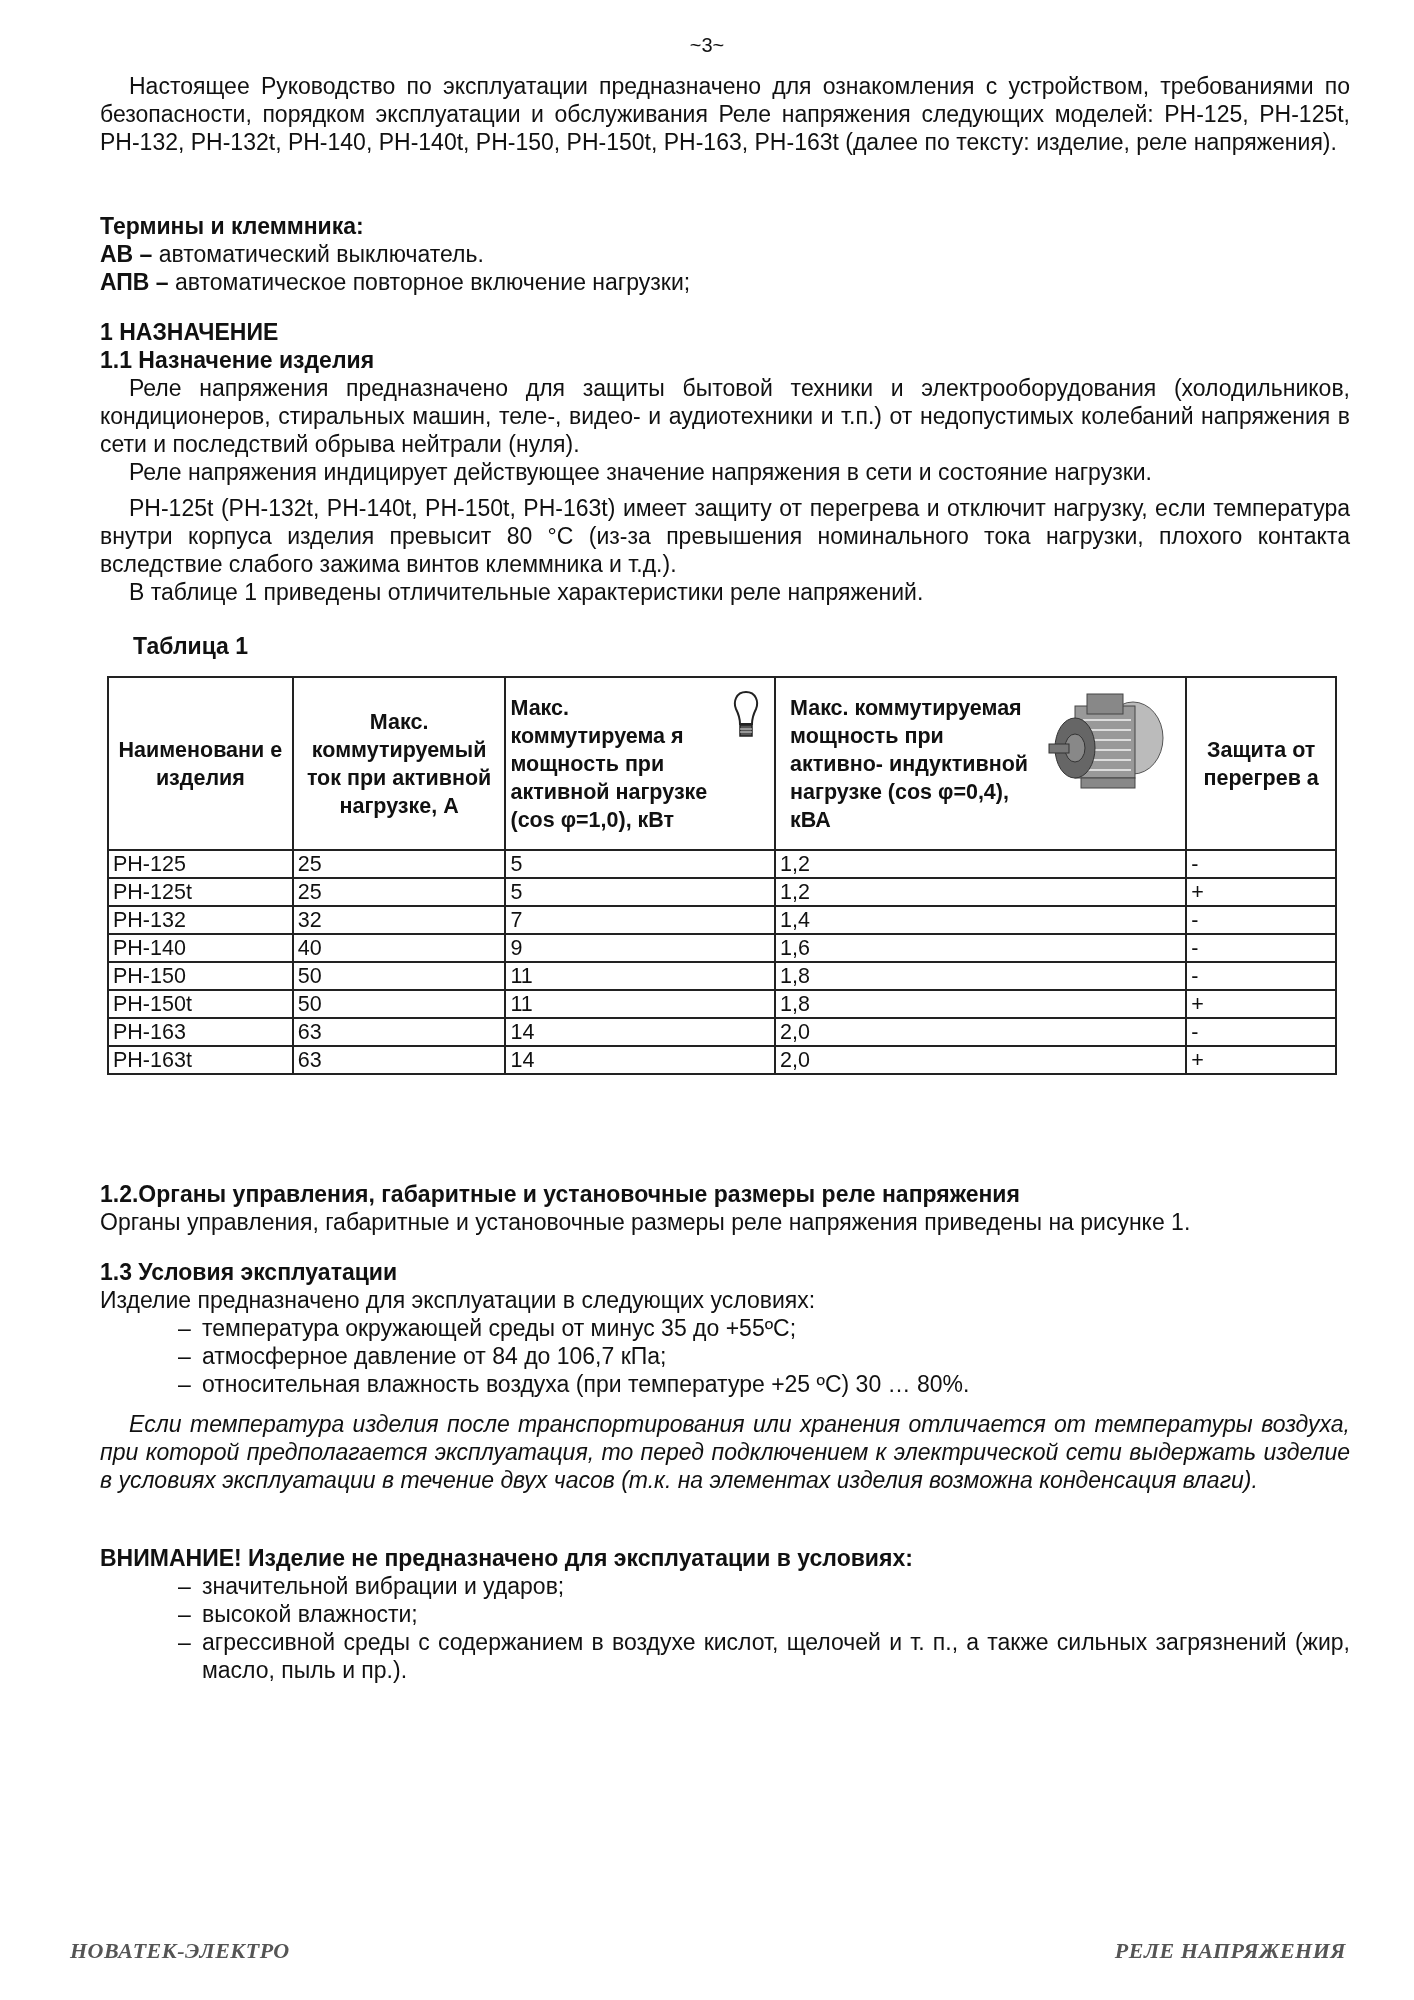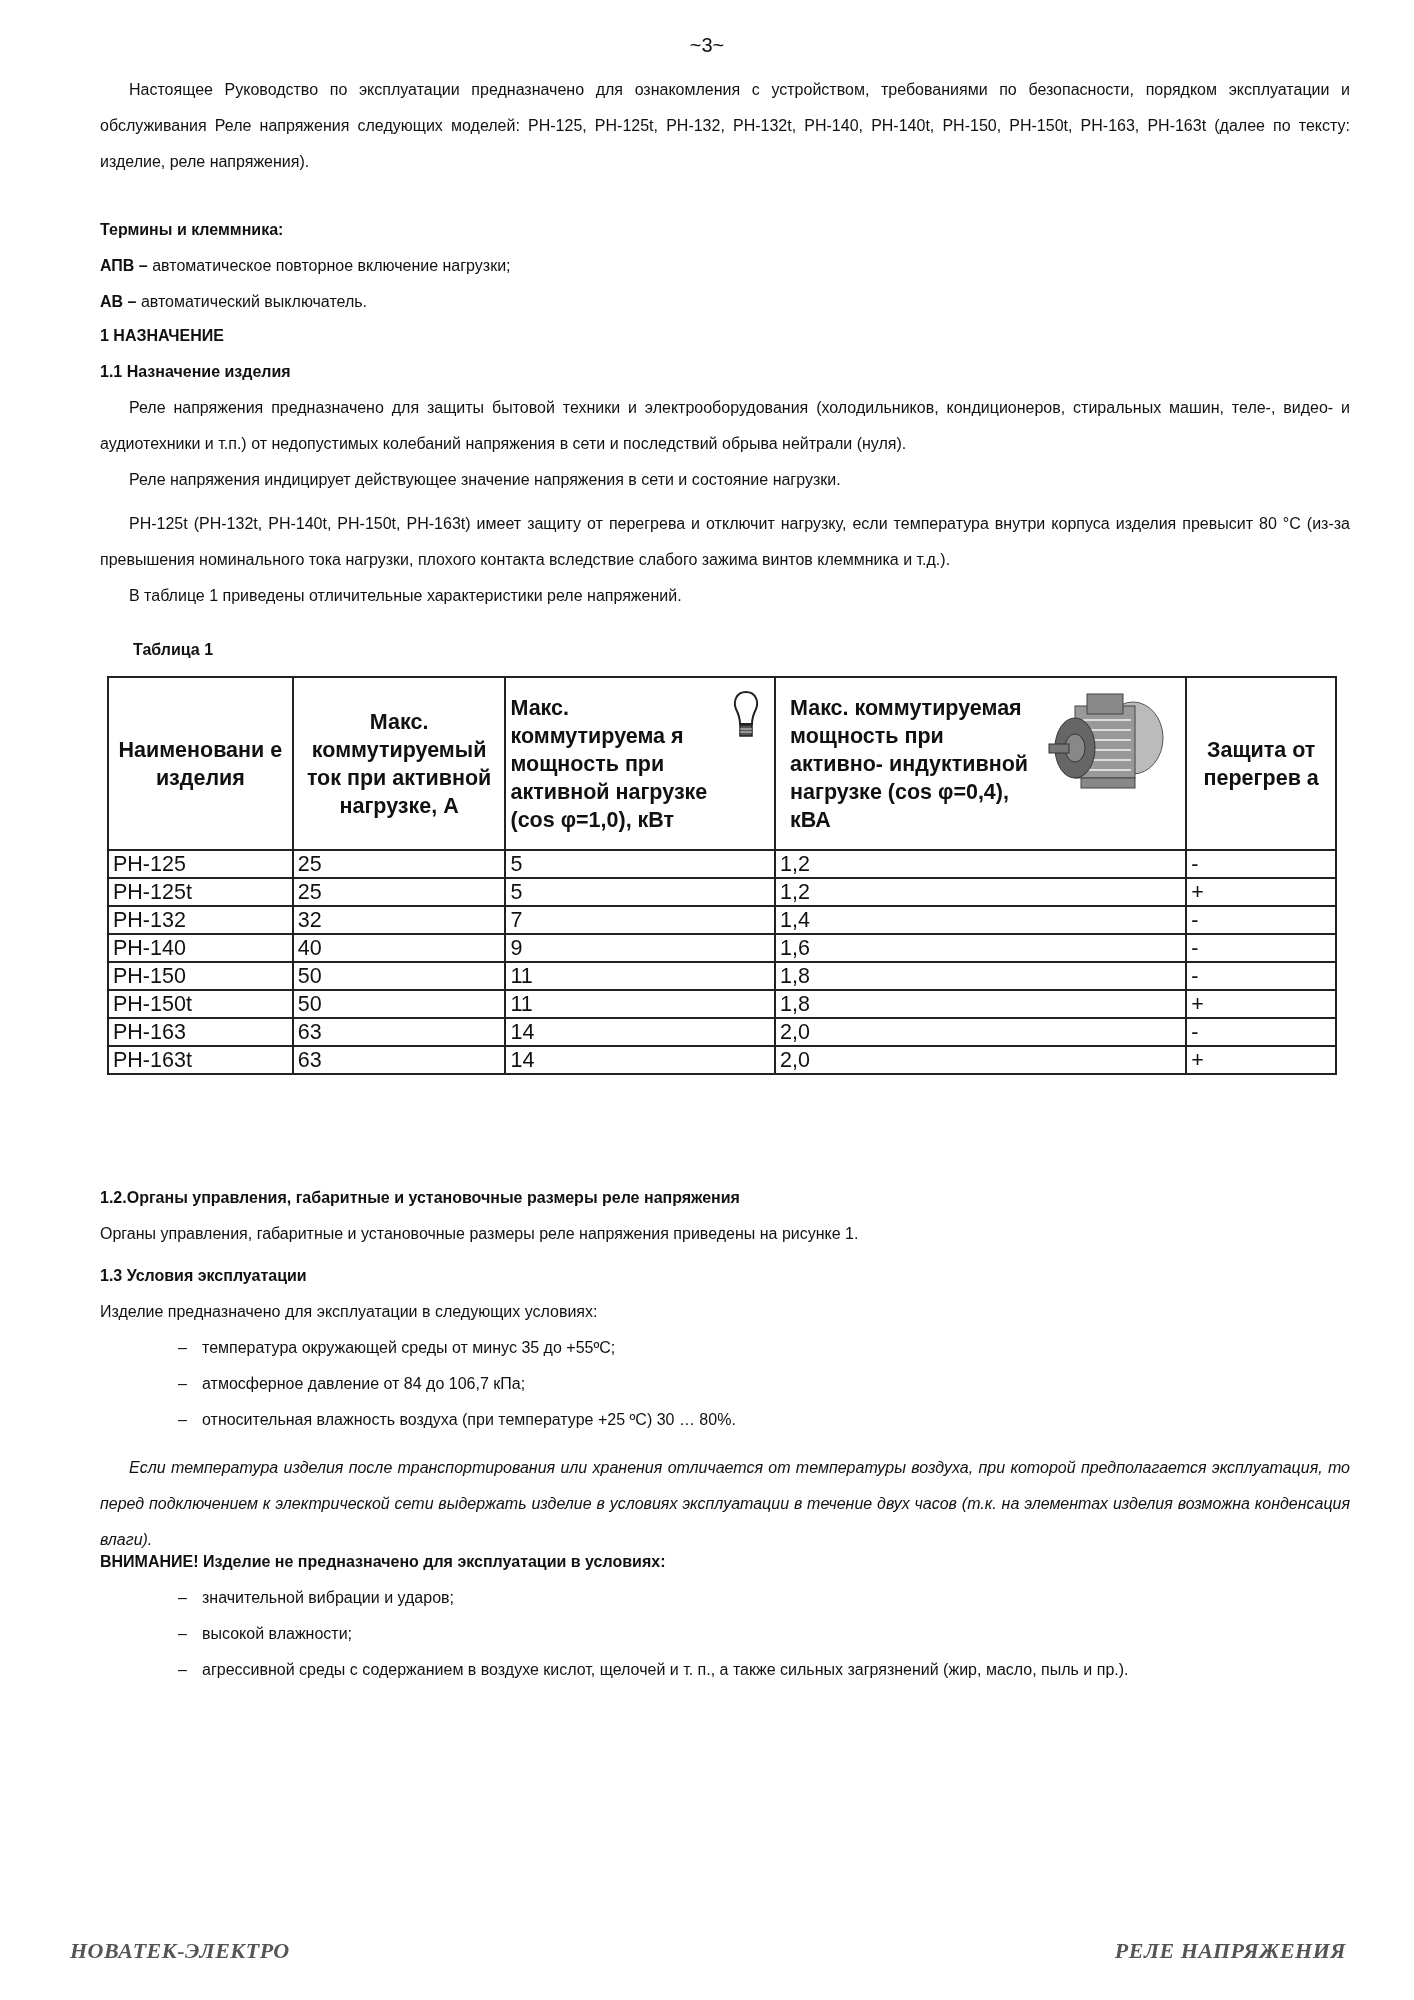--- a/index.html
+++ b/index.html
@@ -1,19 +1,19 @@
 <!DOCTYPE html>
 <html><head>
 <meta charset="utf-8">
 <style>
   html, body { margin:0; padding:0; background:#ffffff; }
   body { width:1414px; height:2000px; position:relative; overflow:hidden;
          font-family:"Liberation Sans", sans-serif; color:#111; }
   .page-num { position:absolute; top:34px; left:0; width:1414px; text-align:center; font-size:20px; }
-  .block { position:absolute; left:100px; width:1250px; font-size:16px; line-height:36px; }
+  .block { position:absolute; left:100px; width:1250px; font-size:23px; line-height:28px; }
   .just { text-align:justify; text-align-last:left; }
   .indent { text-indent:29px; }
   .bold { font-weight:bold; }
   .italic { font-style:italic; }
   p { margin:0; }
   ul.dash { list-style:none; margin:0; padding:0 0 0 78px; }
   ul.dash li { position:relative; padding-left:24px; }
   ul.dash li::before { content:"\2013"; position:absolute; left:0; }
   table.t1 { position:absolute; left:107px; top:676px; width:1230px; border-collapse:collapse;
              font-size:21.5px; }
@@ -28,22 +28,22 @@
 </style>
 </head>
 <body>
 
 <div class="page-num">~3~</div>
 
 <div class="block just indent" style="top:72px;">Настоящее Руководство по эксплуатации предназначено для ознакомления с устройством, требованиями по безопасности, порядком эксплуатации и обслуживания Реле напряжения следующих моделей: РН-125, РН-125t, РН-132, РН-132t, РН-140, РН-140t, РН-150, РН-150t, РН-163,  РН-163t  (далее по тексту: изделие, реле напряжения).</div>
 
 <div class="block" style="top:212px;">
   <p class="bold">Термины и клеммника:</p>
+  <p><span class="bold">АВ –</span><span> автоматический выключатель.</span></p>
   <p><span class="bold">АПВ –</span><span> автоматическое повторное включение нагрузки;</span></p>
-  <p><span class="bold">АВ –</span><span> автоматический выключатель.</span></p>
 </div>
 
 <div class="block" style="top:318px;">
   <p class="bold">1 НАЗНАЧЕНИЕ</p>
   <p class="bold">1.1 Назначение изделия</p>
   <p class="just indent">Реле напряжения предназначено для защиты бытовой техники и электрооборудования (холодильников, кондиционеров, стиральных машин, теле-, видео- и аудиотехники и т.п.) от недопустимых колебаний напряжения в сети и последствий обрыва нейтрали (нуля).</p>
   <p class="indent">Реле напряжения индицирует действующее значение напряжения в сети и состояние нагрузки.</p>
   <p class="just indent" style="margin-top:8px;">РН-125t (РН-132t, РН-140t, РН-150t, РН-163t) имеет защиту от перегрева и отключит нагрузку, если температура внутри корпуса изделия превысит 80 °С (из-за превышения номинального тока нагрузки, плохого контакта вследствие слабого зажима винтов клеммника и т.д.).</p>
   <p class="indent">В таблице 1 приведены отличительные характеристики реле напряжений.</p>
 </div>

